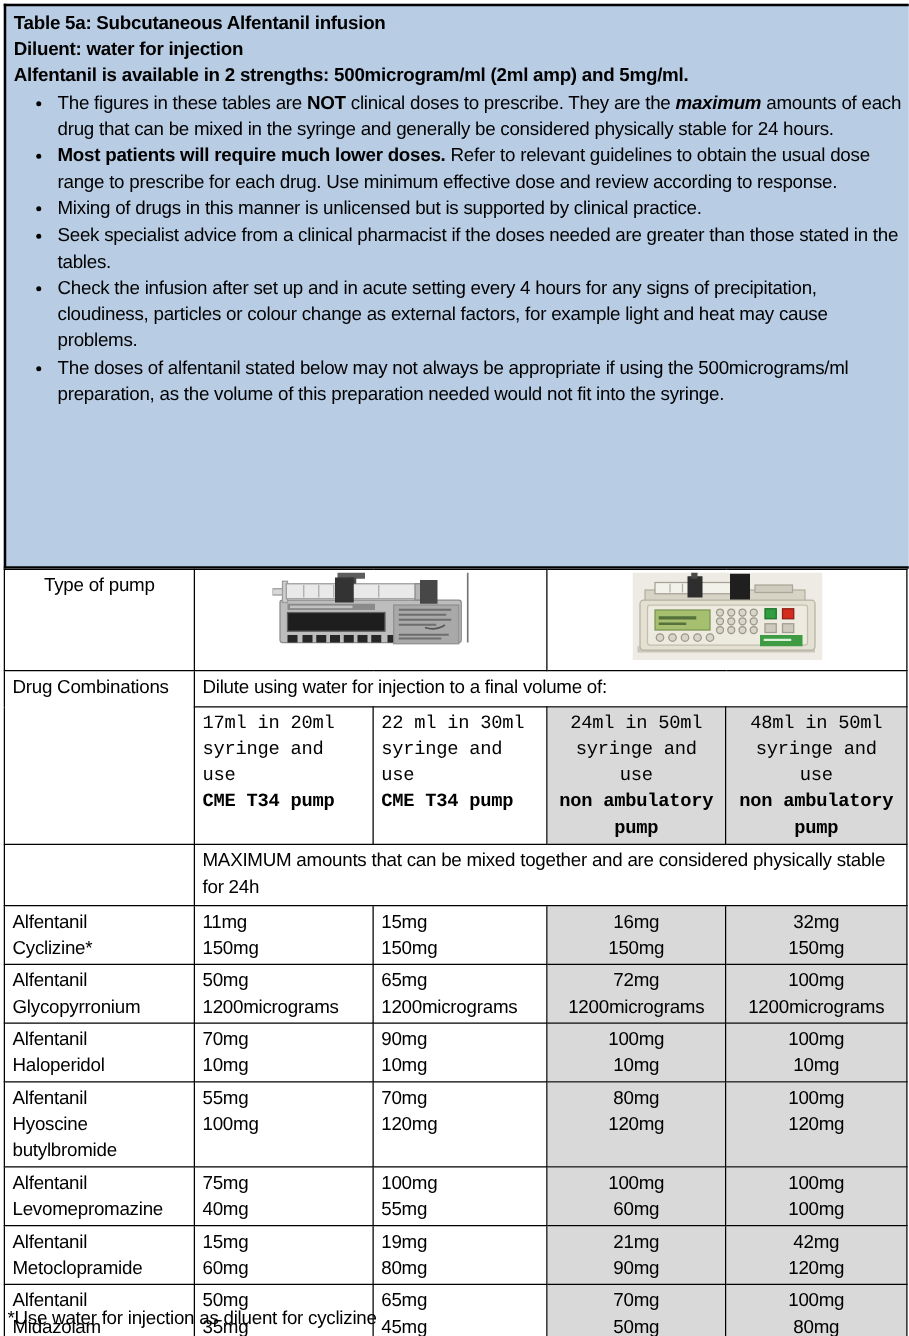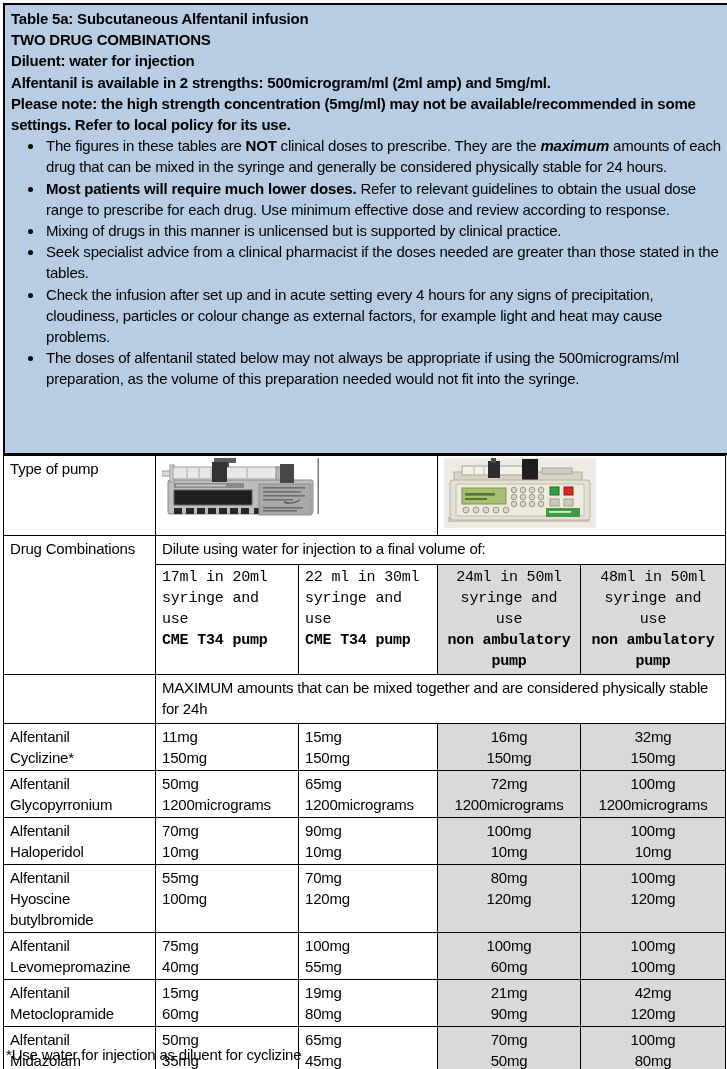--- a/index.html
+++ b/index.html
@@ -27,37 +27,35 @@
   .drug-table td{
     border:1px solid #000; vertical-align:top; padding:2px 6px;
     font-size:15px; line-height:21px; overflow:hidden;
   }
   .pre{white-space:pre-line;}
   .bold{font-weight:bold;}
   .gray{background:#d9d9d9;text-align:center;}
   .bL{border-left:4px solid #000;}
   .bB{border-bottom:4px solid #000;}
   .pumpcell{padding:1px;}
-  tr.h73{height:73px;} tr.h29{height:29px;margin-left:14px;} tr.h76{height:76px;font-family:Liberation Mono, monospace;}
+  tr.h73{height:73px;text-align:center;} tr.h29{height:29px;margin-left:14px;} tr.h76{height:76px;font-family:Liberation Mono, monospace;}
   tr.h49{height:49px;} tr.h42{height:42px;} tr.h43{height:43px;}
   tr.h63{height:63px;} tr.h40{height:40px;}
   
   .footnote{position:absolute; left:6px; top:1045px; font-size:15px; line-height:20px;}
 </style>
 </head>
 <body>
 
 <div class="page">
 
   <div class="blue-box">
     <div class="para">Table 5a: Subcutaneous Alfentanil infusion</div>
-    <div class="para">TWO DRUG COMBINATIONS</div>
     <div class="para">Diluent: water for injection</div>
     <div class="para">Alfentanil is available in 2 strengths: 500microgram/ml (2ml amp) and 5mg/ml.</div>
-    <div class="para">Please note: the high strength concentration (5mg/ml) may not be available/recommended in some settings. Refer to local policy for its use.</div>
     <ul>
       <li><span>The figures in these tables are </span><span class="seg-b">NOT</span><span> clinical doses to prescribe. They are the </span><span class="seg-bi">maximum</span><span> amounts of each drug that can be mixed in the syringe and generally be considered physically stable for 24 hours.</span></li>
       <li><span class="seg-b">Most patients will require much lower doses.</span><span> Refer to relevant guidelines to obtain the usual dose range to prescribe for each drug. Use minimum effective dose and review according to response.</span></li>
       <li><span>Mixing of drugs in this manner is unlicensed but is supported by clinical practice.</span></li>
       <li><span>Seek specialist advice from a clinical pharmacist if the doses needed are greater than those stated in the tables.</span></li>
       <li><span>Check the infusion after set up and in acute setting every 4 hours for any signs of precipitation, cloudiness, particles or colour change as external factors, for example light and heat may cause problems.</span></li>
       <li><span>The doses of alfentanil stated below may not always be appropriate if using the 500micrograms/ml preparation, as the volume of this preparation needed would not fit into the syringe.</span></li>
     </ul>
   </div>
 

